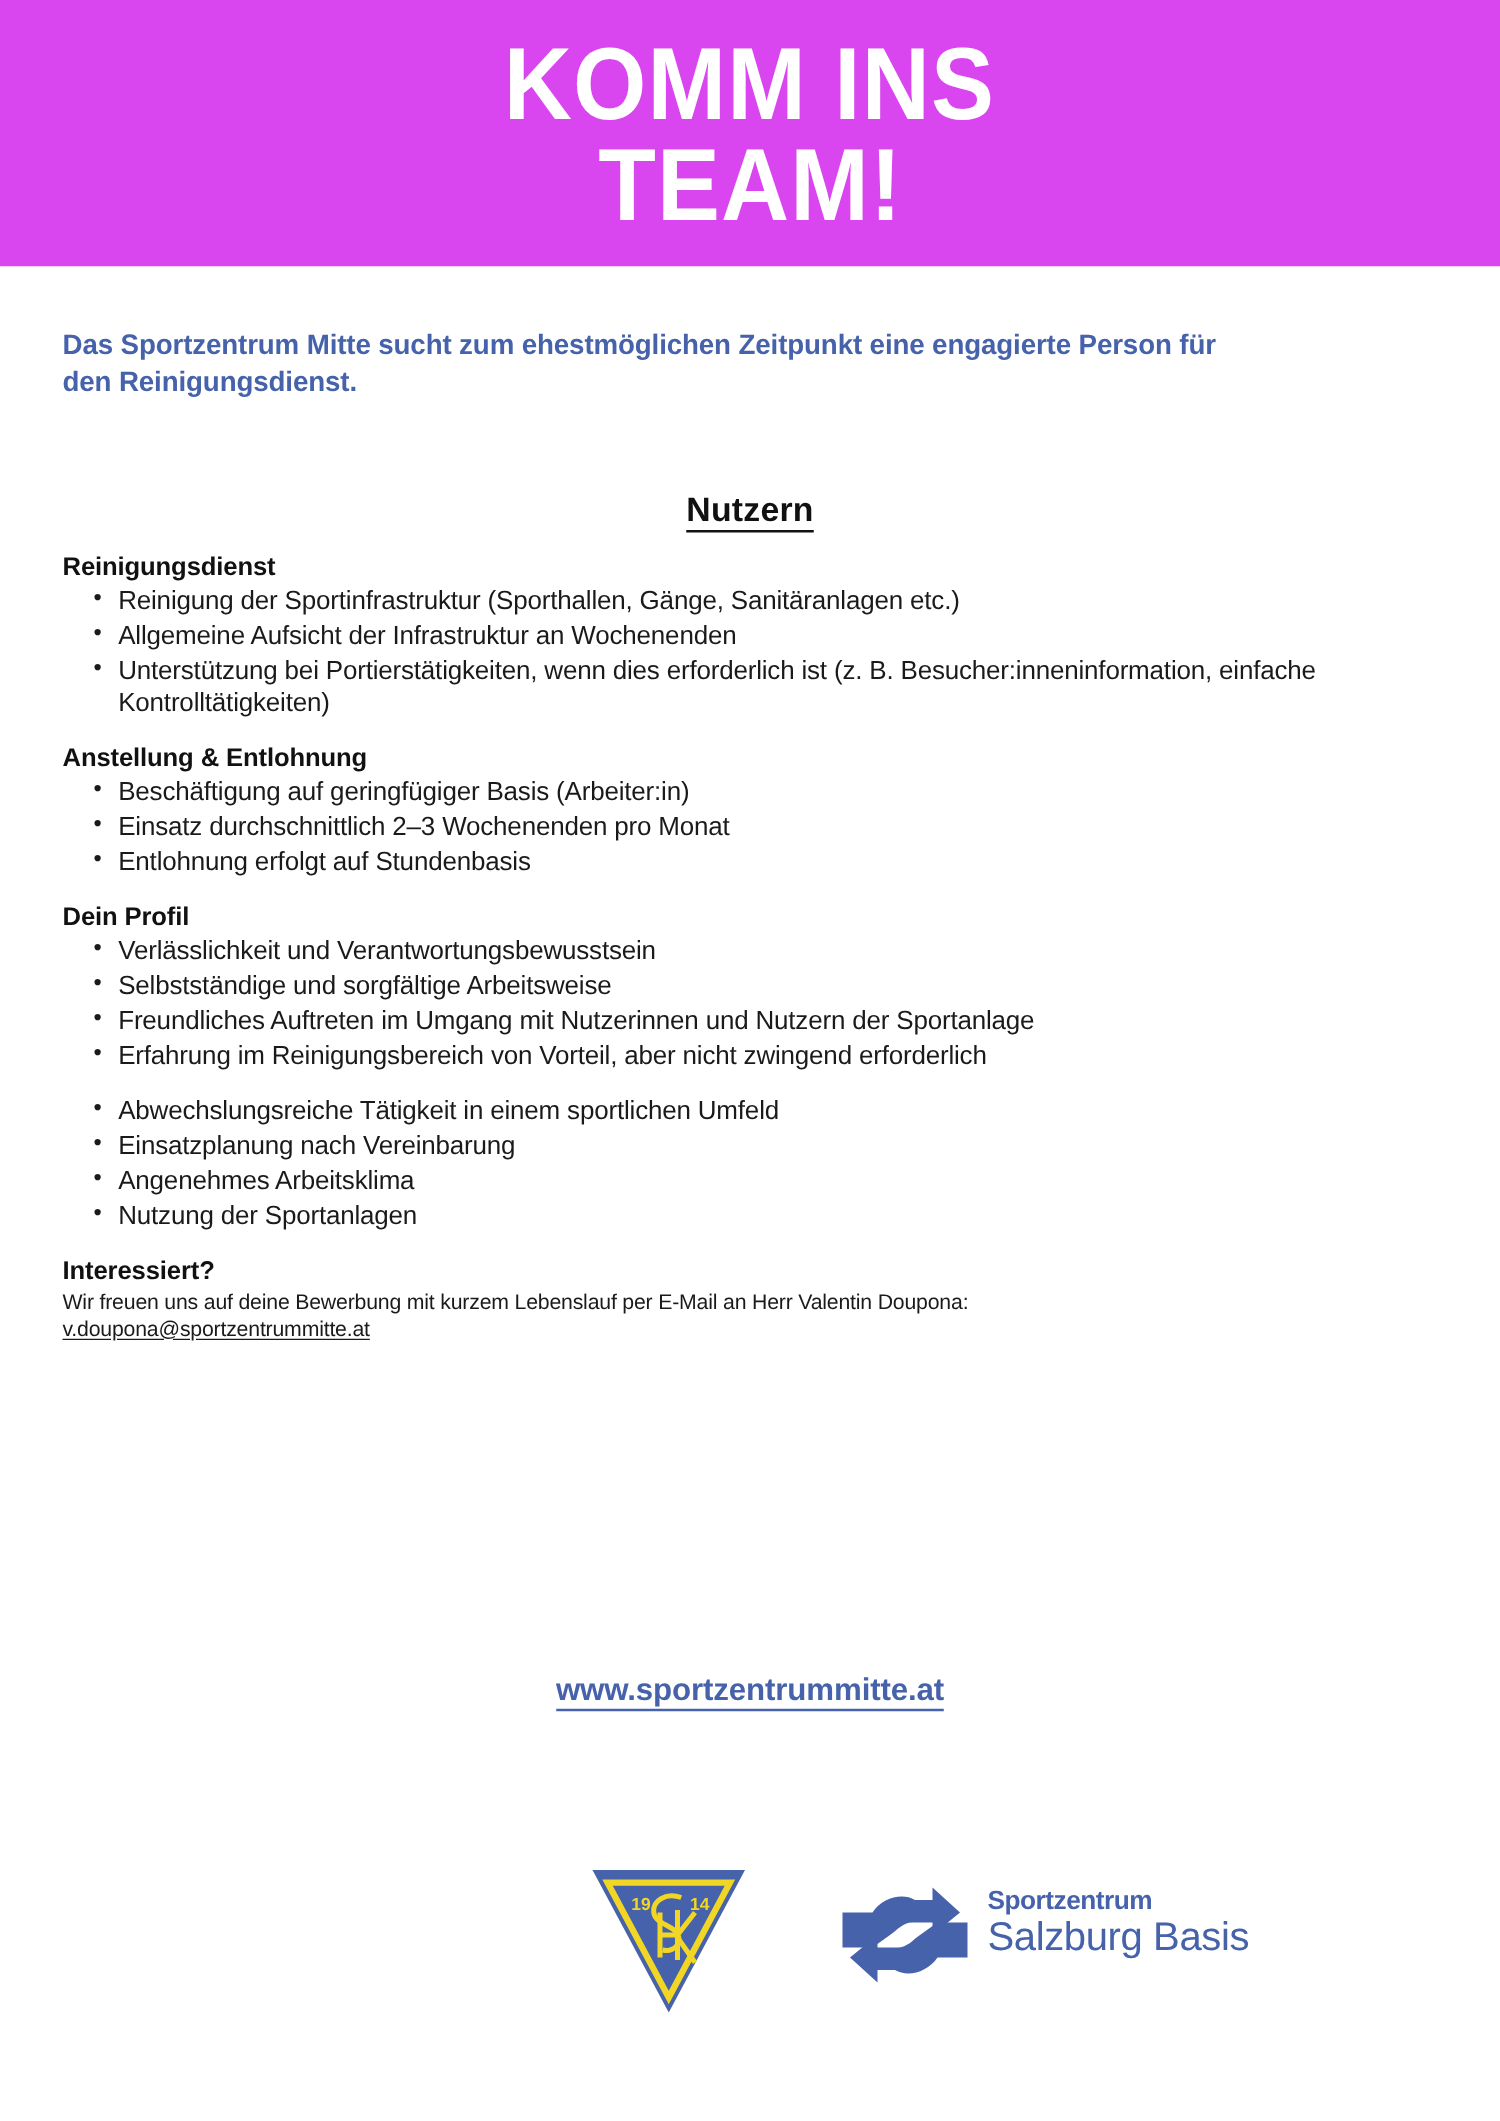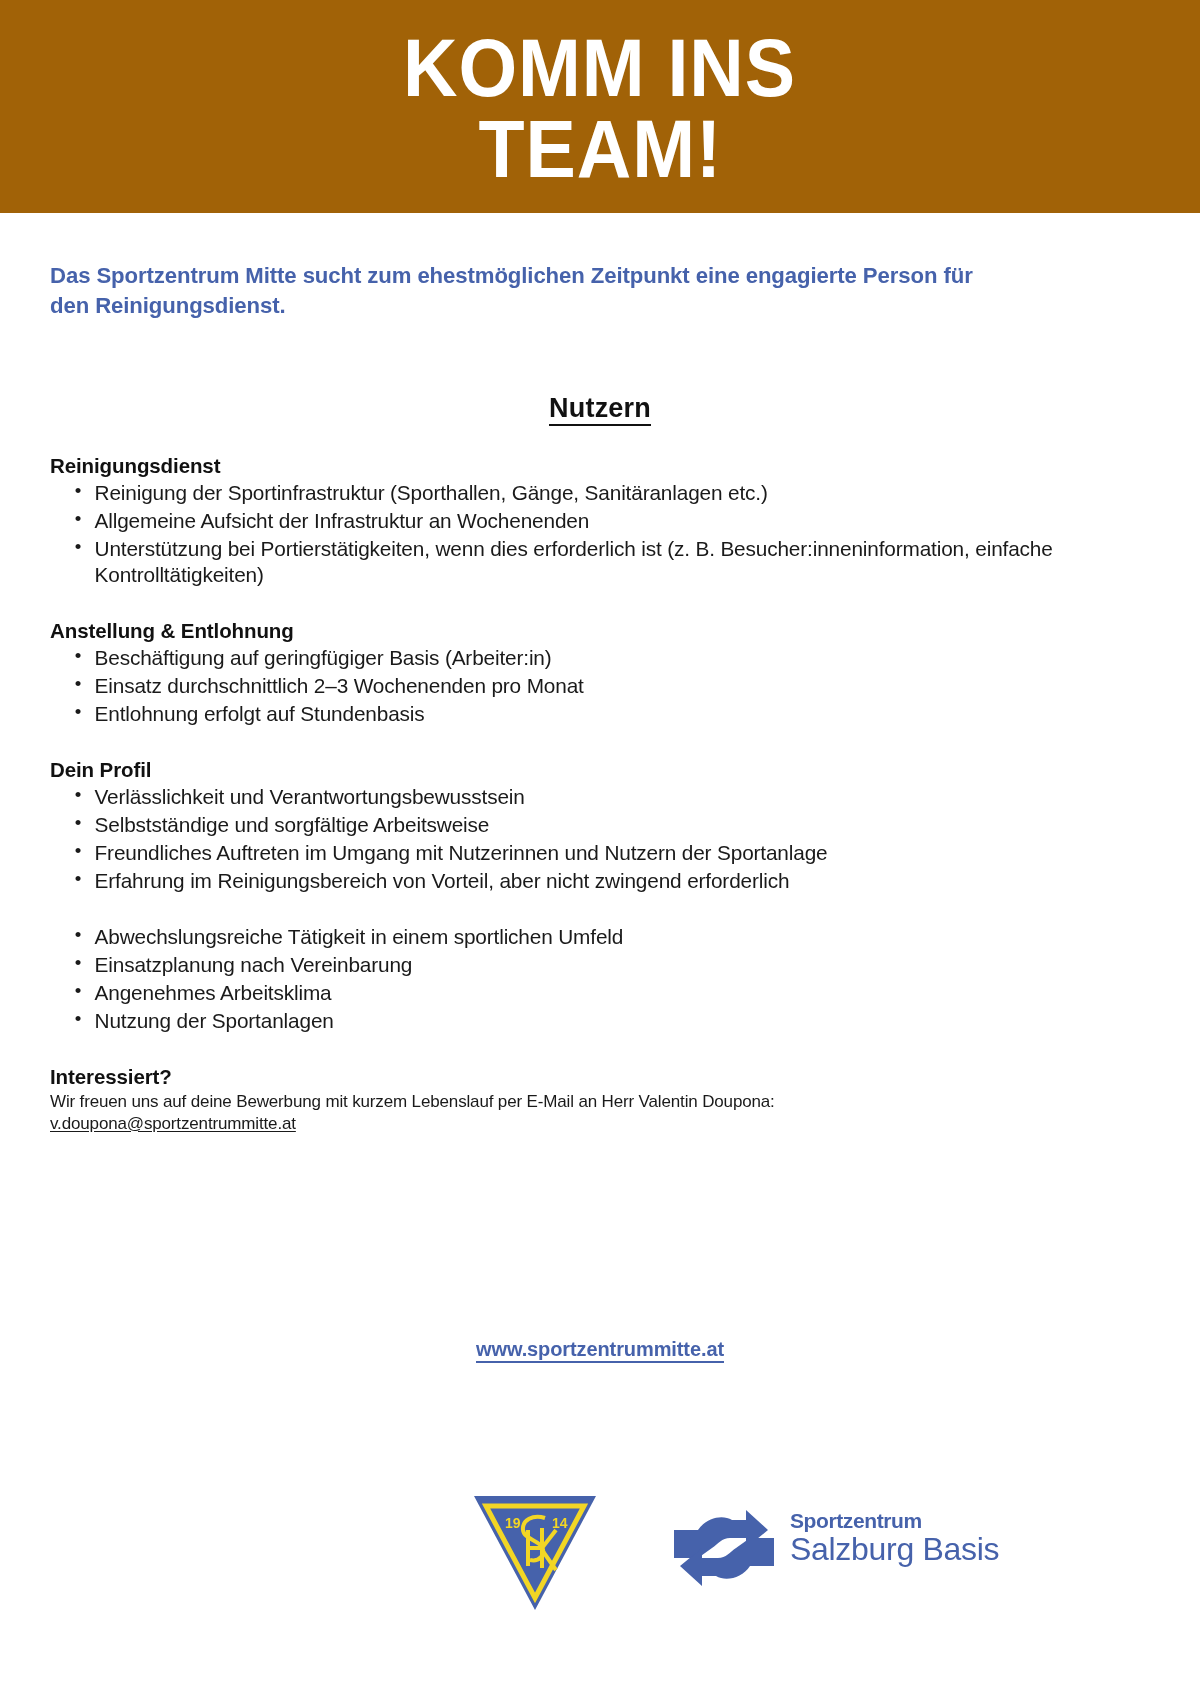--- a/index.html
+++ b/index.html
@@ -14,21 +14,21 @@
     font-family: "Liberation Sans", sans-serif;
     color: #1a1a1a;
     position: relative;
     overflow: hidden;
   }
 
   
   .banner {
     width: 1200px;
     height: 213px;
-    background: #a16207;
+    background: #d946ef;
     display: flex;
     flex-direction: column;
     align-items: center;
     justify-content: center;
     padding-top: 4px;
   }
 
   .banner-line {
     color: #ffffff;
     font-family: "Liberation Sans", sans-serif;
@@ -65,21 +65,21 @@
     margin-top: 72px;
     color: #111111;
     letter-spacing: 0.2px;
   }
   .aufgaben-title span {
     border-bottom: 2.5px solid #111111;
     padding-bottom: 1px;
   }
 
   .section {
-    margin-top: 30px;
+    margin-top: 18px;
   }
   .section:first-of-type { margin-top: 28px; }
 
   .section-head {
     font-weight: bold;
     font-size: 20.5px;
     color: #111111;
     letter-spacing: -0.1px;
     margin-bottom: 2px;
   }
@@ -122,21 +122,21 @@
     color: #1a1a1a;
   }
 
   
   .site-url {
     position: absolute;
     top: 1338px;
     left: 0;
     width: 1200px;
     text-align: center;
-    font-size: 20px;
+    font-size: 25px;
     font-weight: bold;
     color: #4662ab;
     letter-spacing: -0.1px;
   }
   .site-url span {
     border-bottom: 2px solid #4662ab;
     padding-bottom: 1px;
   }
 
   .logos {

